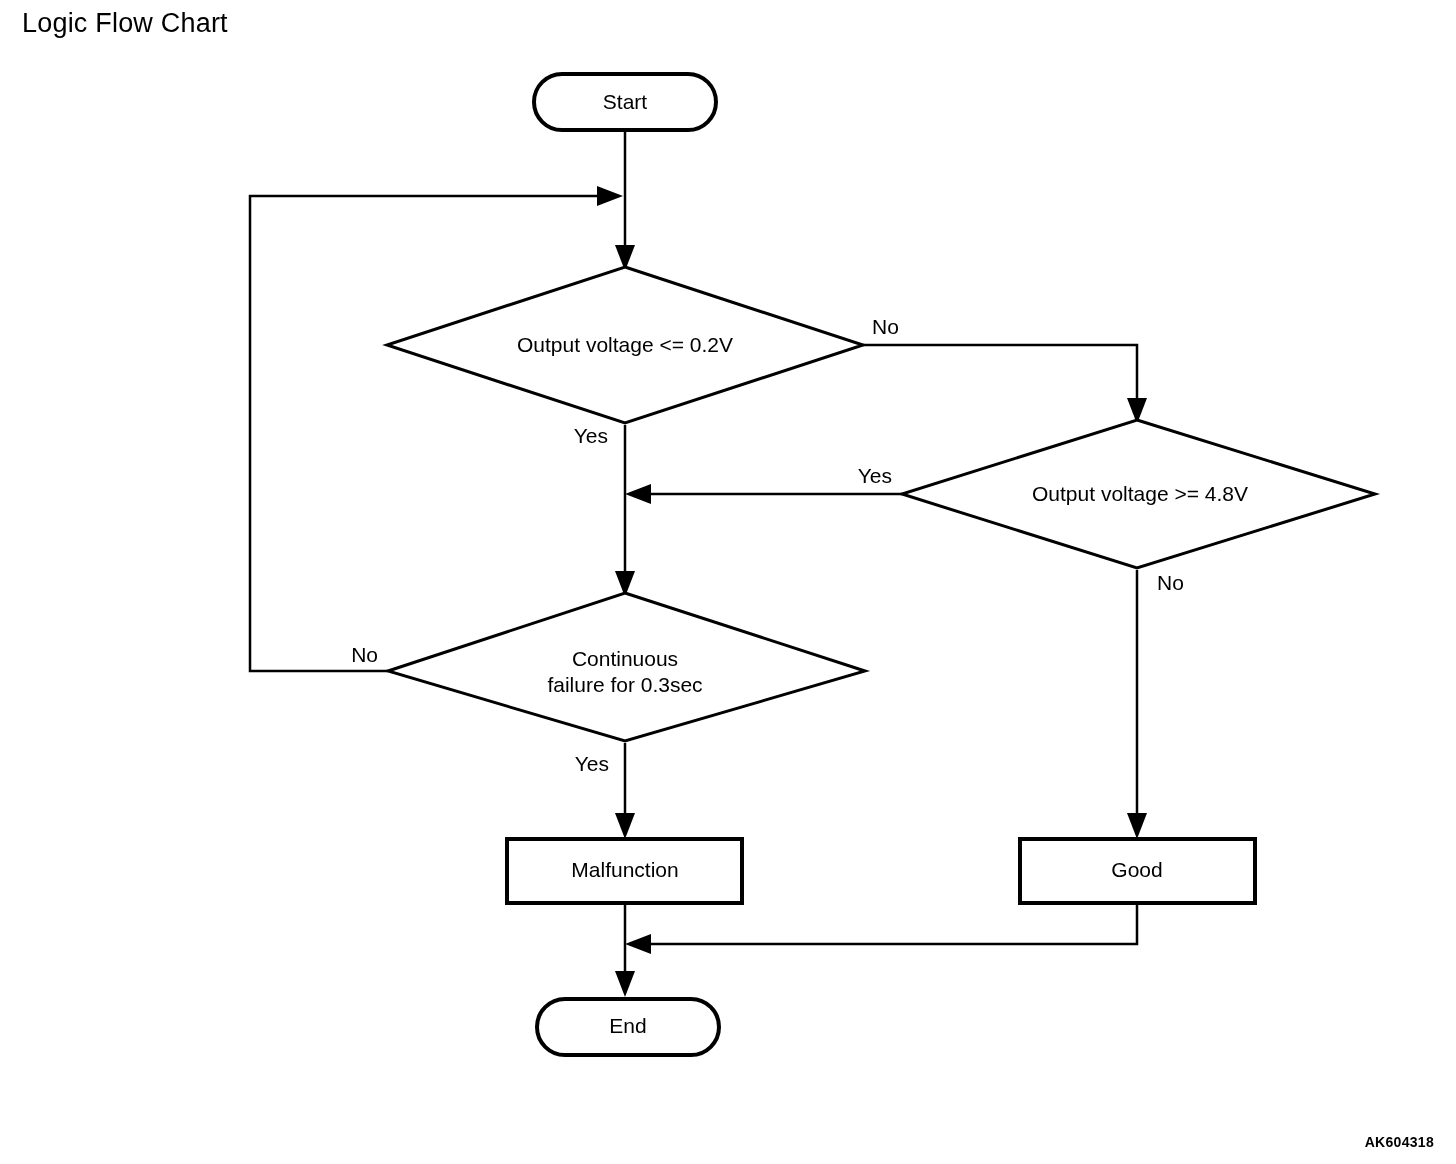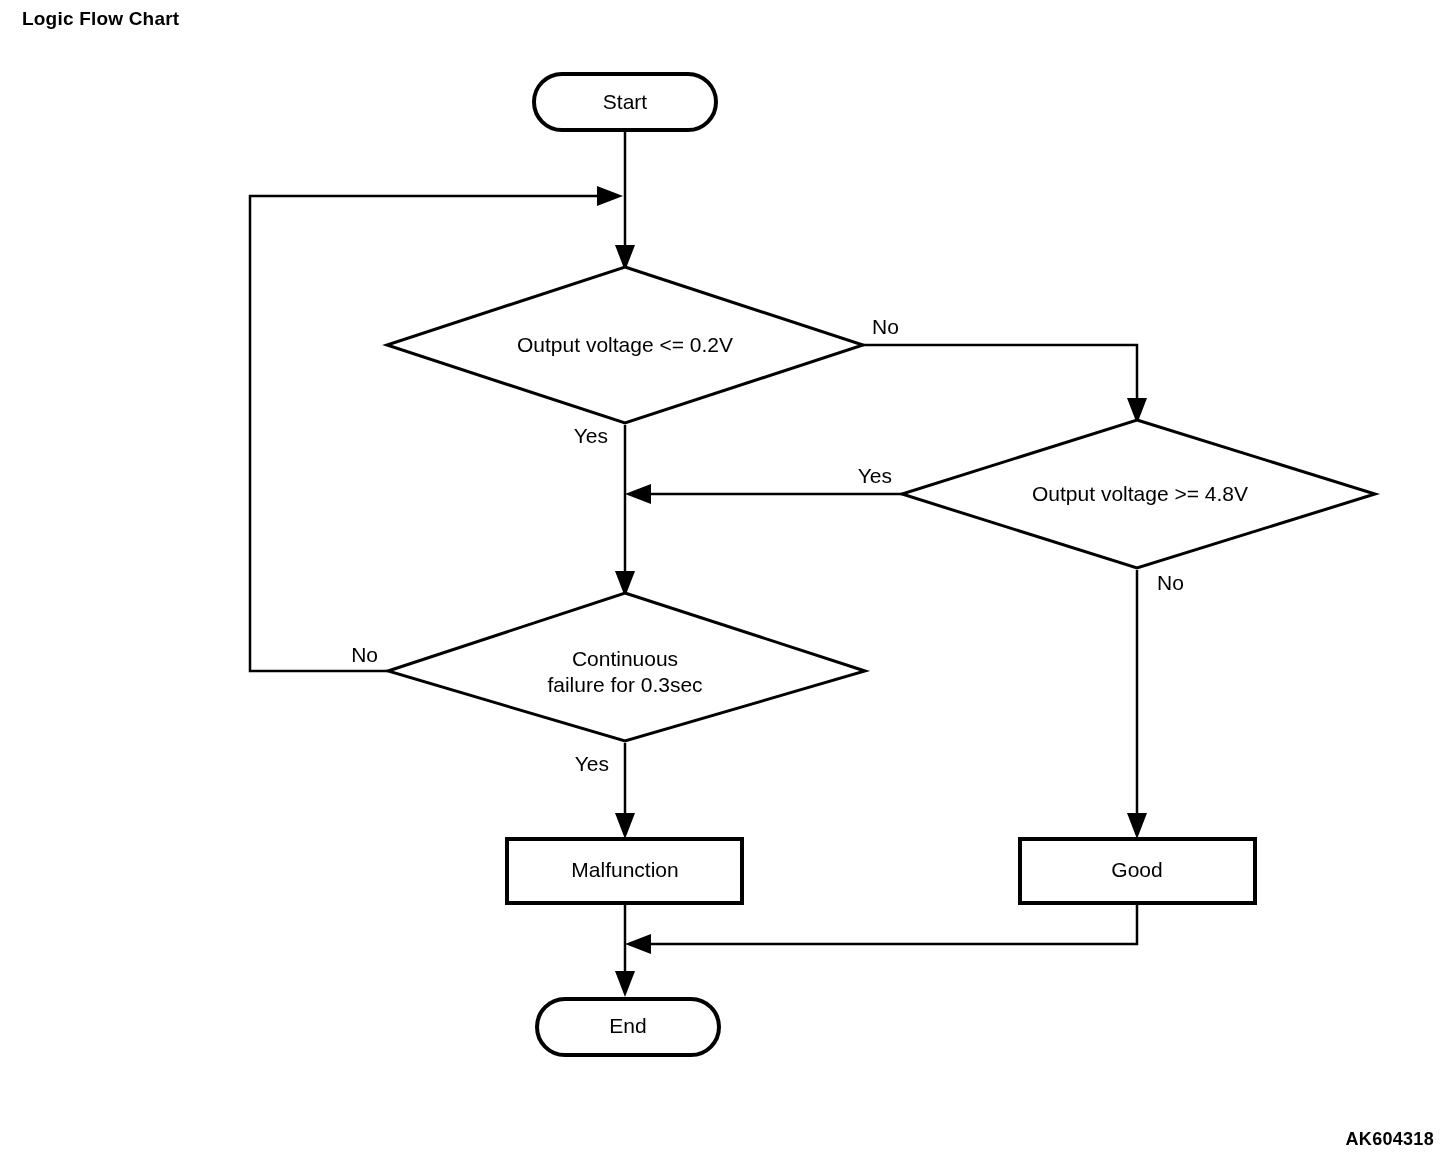--- a/index.html
+++ b/index.html
@@ -11,31 +11,31 @@
     width: 1456px;
     height: 1164px;
     position: relative;
     font-family: "Liberation Sans", sans-serif;
     overflow: hidden;
   }
   #page-title {
     position: absolute;
     left: 22px;
     top: 8px;
-    font-size: 19px;
-    font-weight: bold;
+    font-size: 27px;
+    font-weight: normal;
     color: #000000;
     letter-spacing: 0.2px;
     white-space: nowrap;
   }
   #figure-code {
     position: absolute;
     right: 22px;
     bottom: 14px;
-    font-size: 18px;
+    font-size: 14px;
     font-weight: bold;
     color: #000000;
     letter-spacing: 0.3px;
   }
   #flow-svg {
     position: absolute;
     left: 0;
     top: 0;
   }
   .shape-outline {

